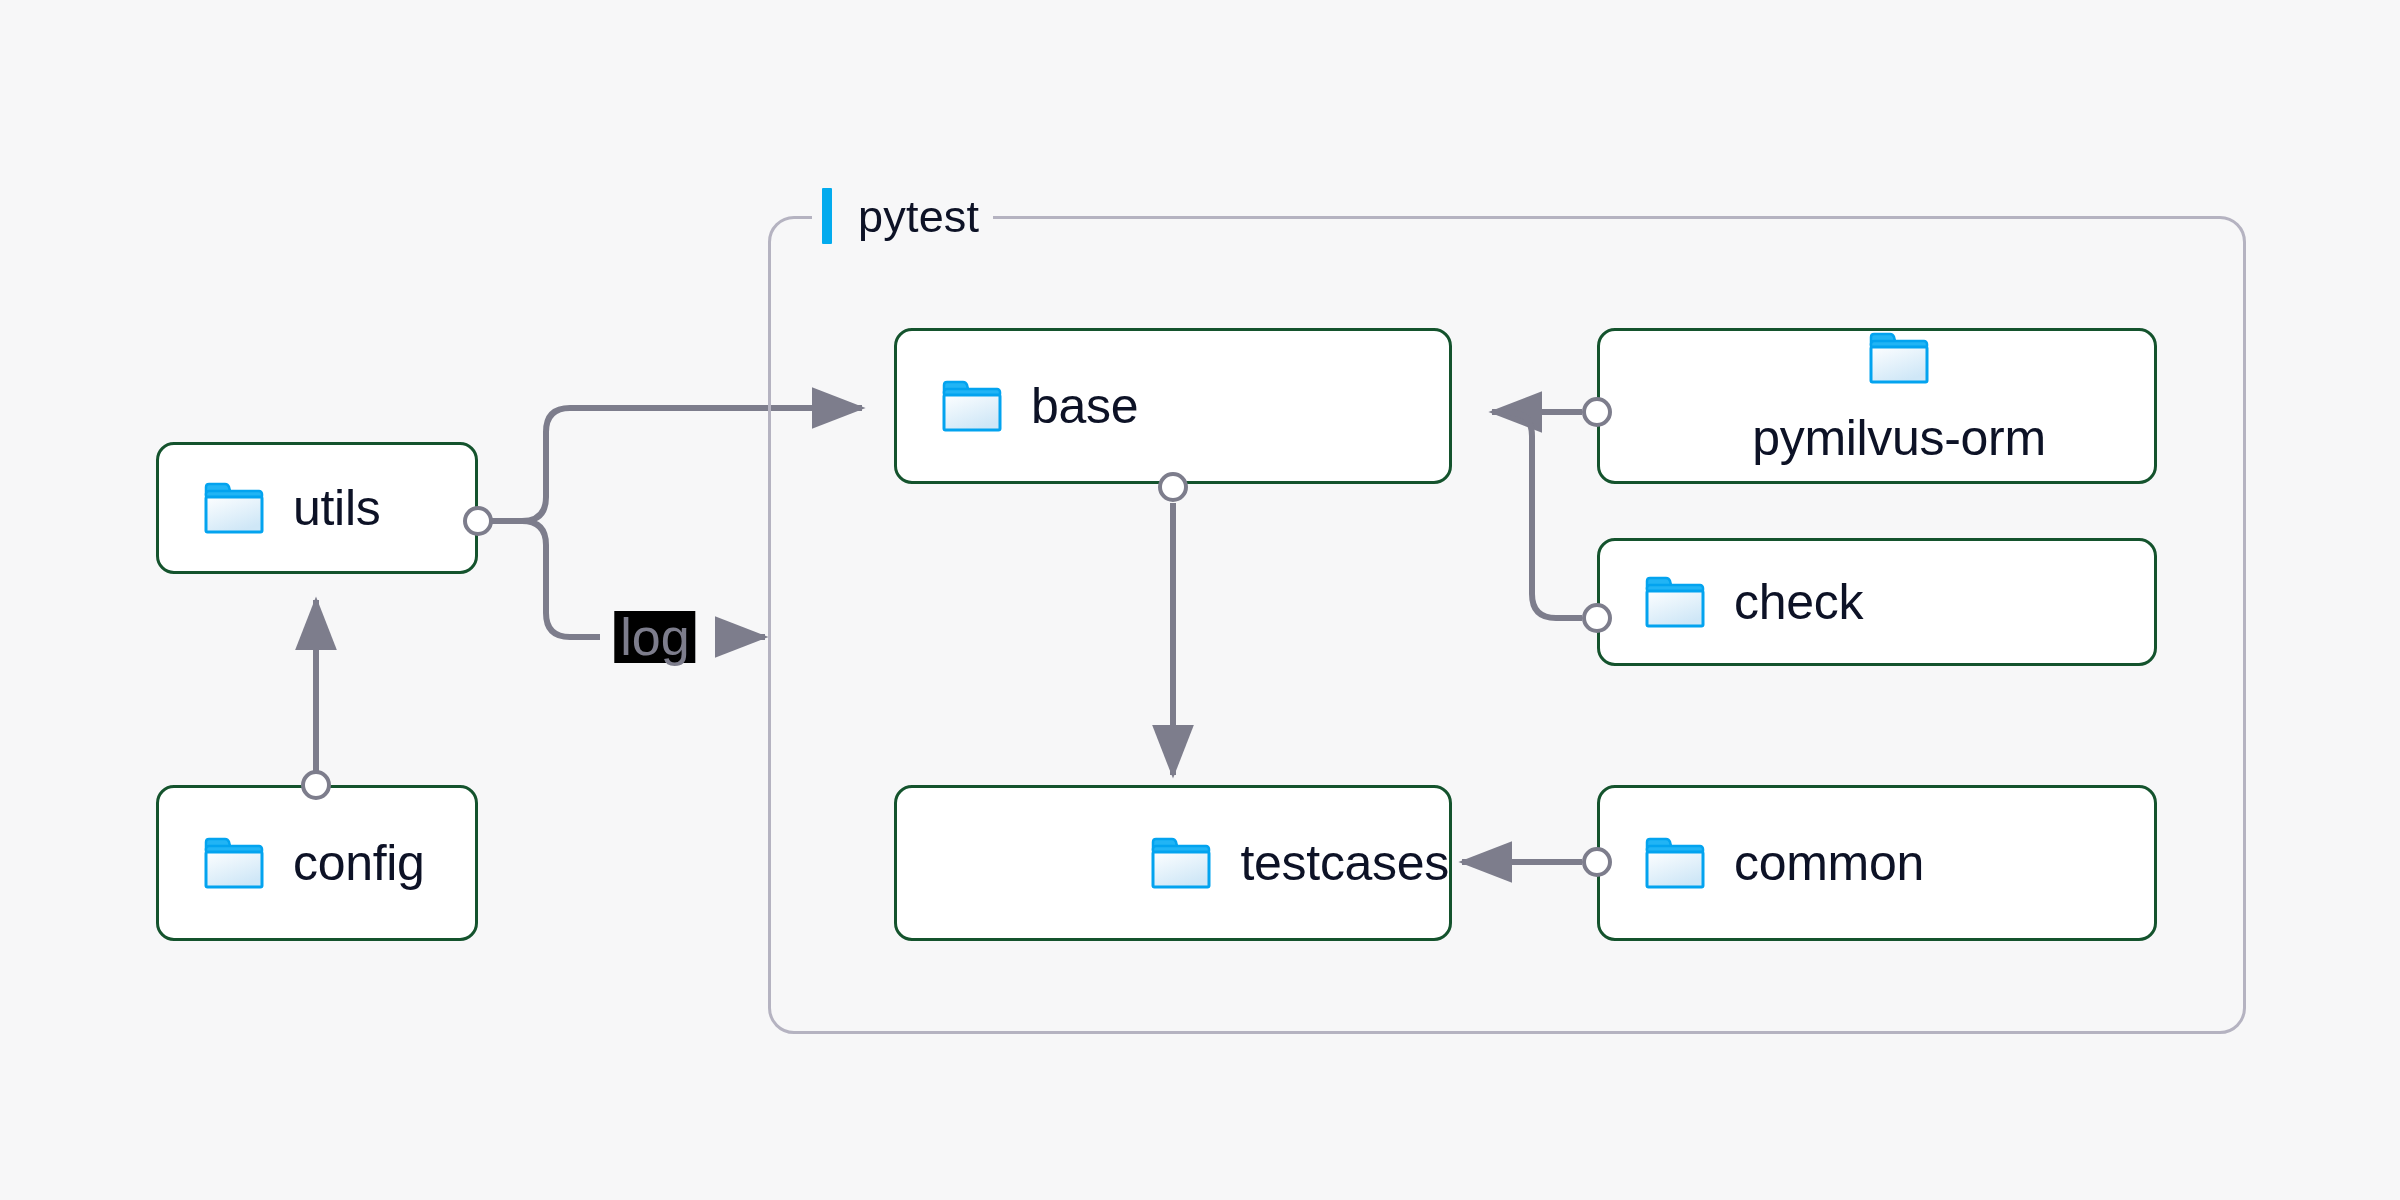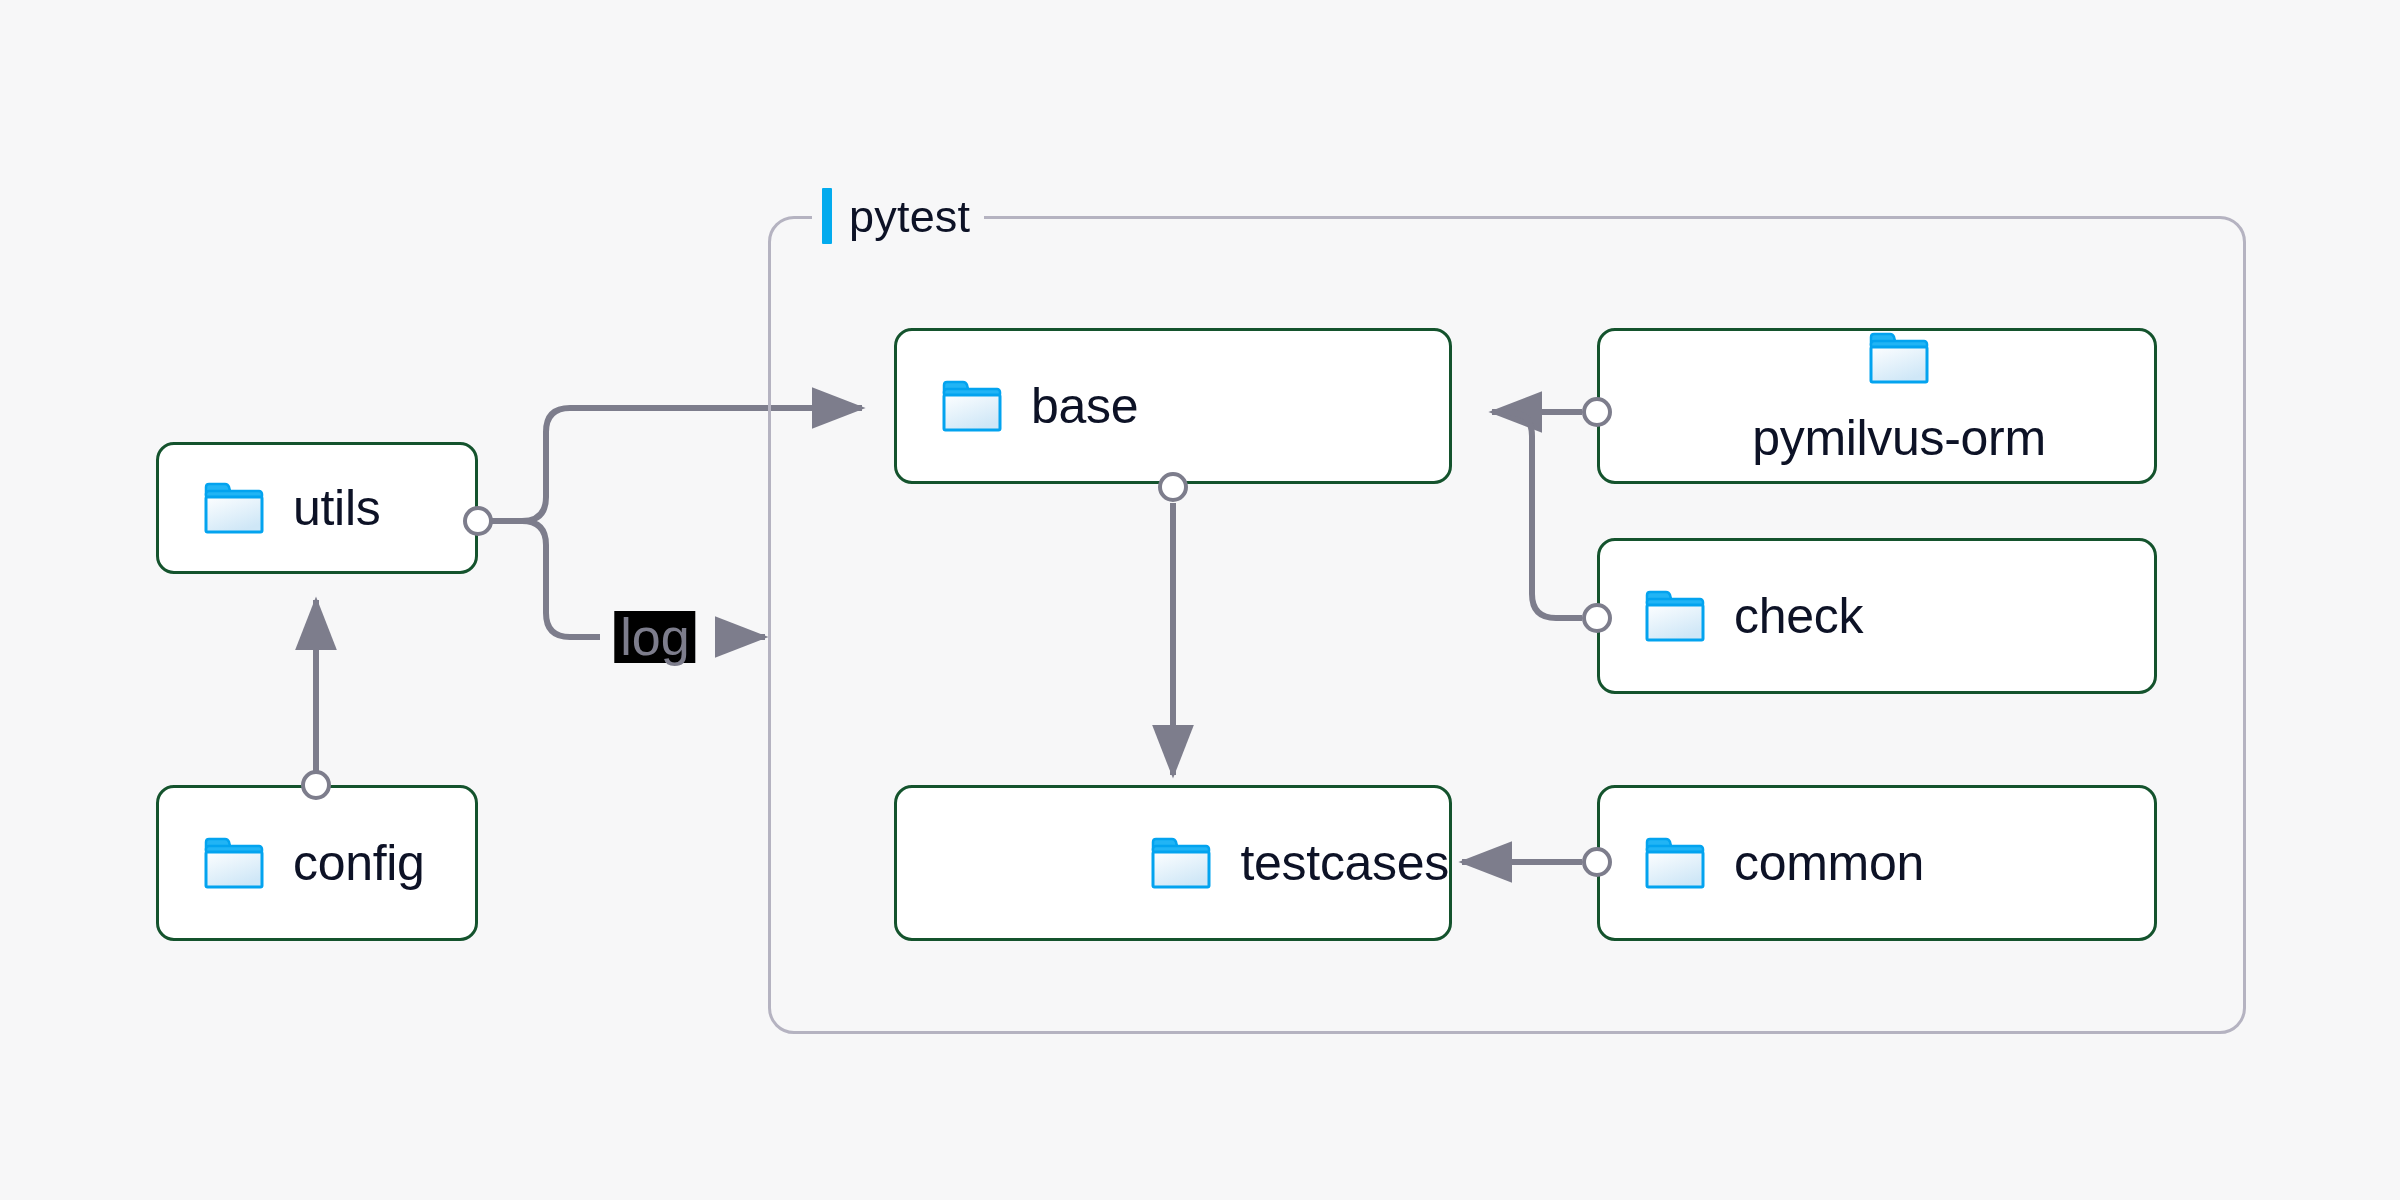--- a/index.html
+++ b/index.html
@@ -29,21 +29,21 @@
     position: absolute;
     border: 3px solid #b5b3c1;
     border-radius: 26px;
     background: transparent;
     box-sizing: border-box;
   }
   .group-label-wrap {
     position: absolute;
     display: flex;
     align-items: center;
-    gap: 17px;
+    gap: 26px;
     background: #f7f7f8;
     padding: 0 14px 0 10px;
     height: 64px;
   }
   .group-accent-bar {
     width: 10px;
     height: 56px;
     background: #03abee;
     border-radius: 1px;
     flex: none;
@@ -202,21 +202,21 @@
   <div class="node" style="left:1597px; top:328px; width:560px; height:156px;flex-direction:column;">
     <svg class="folder-icon" viewBox="0 0 62 54">
       <path d="M3,14 L3,6 Q3,3 6,3 L22,3 Q25,3 26,6 L27,10 L28,14 Z" fill="#21b4f5" stroke="#03a3ef" stroke-width="2.5" stroke-linejoin="round"></path>
       <rect x="3" y="10" width="56" height="8" rx="3" fill="#21b4f5" stroke="#03a3ef" stroke-width="2.5"></rect>
       <rect x="3" y="16" width="56" height="35" rx="1.5" fill="url(#folderFill)" stroke="#03a3ef" stroke-width="3"></rect>
     </svg>
     <span class="node-label">pymilvus-orm</span>
   </div>
   <div class="handle" style="left:1597px; top:412px;"></div>
 
-  <div class="node" style="left:1597px; top:538px; width:560px; height:156px;">
+  <div class="node" style="left:1597px; top:538px; width:560px; height:128px;">
     <svg class="folder-icon" viewBox="0 0 62 54">
       <path d="M3,14 L3,6 Q3,3 6,3 L22,3 Q25,3 26,6 L27,10 L28,14 Z" fill="#21b4f5" stroke="#03a3ef" stroke-width="2.5" stroke-linejoin="round"></path>
       <rect x="3" y="10" width="56" height="8" rx="3" fill="#21b4f5" stroke="#03a3ef" stroke-width="2.5"></rect>
       <rect x="3" y="16" width="56" height="35" rx="1.5" fill="url(#folderFill)" stroke="#03a3ef" stroke-width="3"></rect>
     </svg>
     <span class="node-label">check</span>
   </div>
   <div class="handle" style="left:1597px; top:618px;"></div>
 
   <div class="node" style="left:1597px; top:785px; width:560px; height:156px;">

